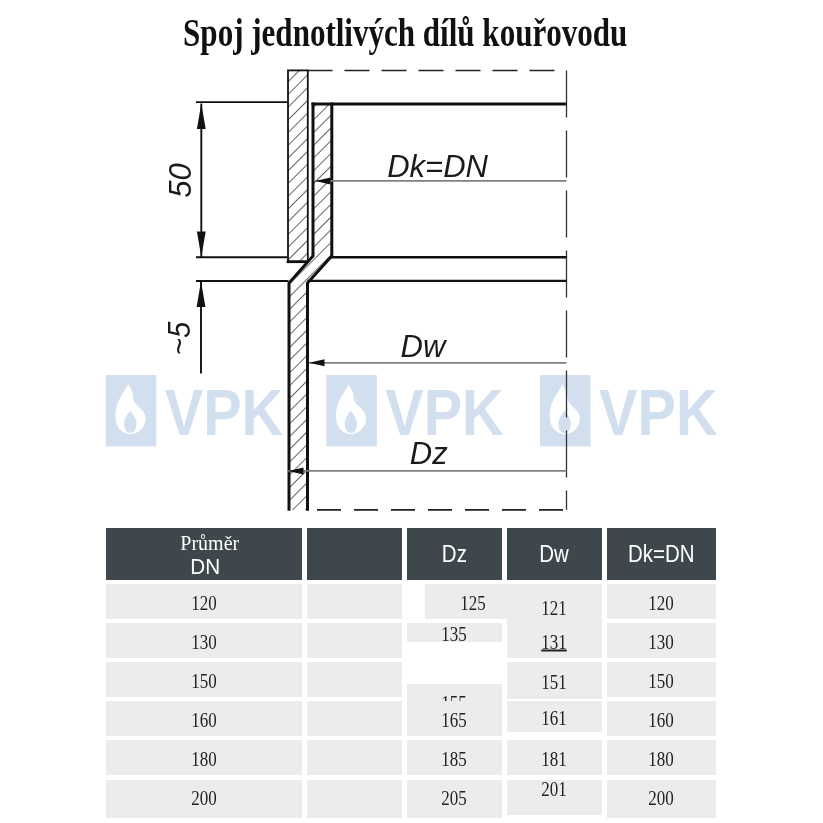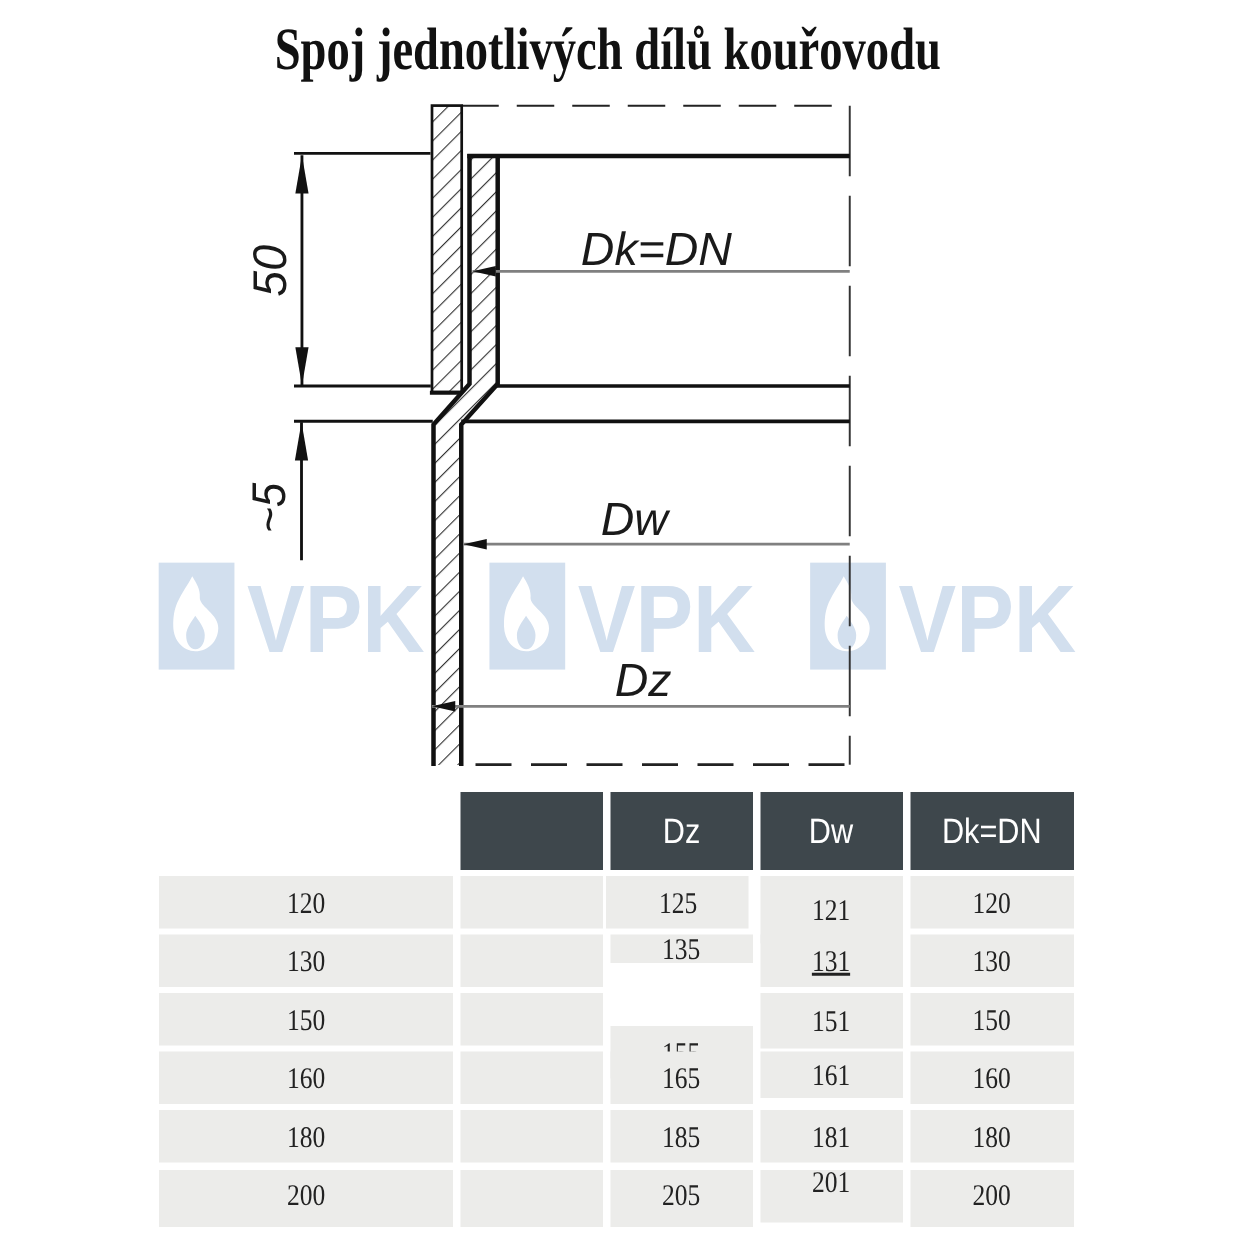--- a/index.html
+++ b/index.html
@@ -112,36 +112,42 @@
 
   <line x1="309" y1="362.8" x2="566.5" y2="362.8" stroke="#808080" stroke-width="1.8"></line>
   <polygon points="309,362.8 324.5,366.3 324.5,359.3" fill="#111"></polygon>
   <text x="422.9" y="356.5" text-anchor="middle" font-size="31" font-style="italic" fill="#1a1a1a">Dw</text>
 
   <line x1="288" y1="470.9" x2="566.5" y2="470.9" stroke="#808080" stroke-width="1.8"></line>
   <polygon points="288,470.9 303.5,474.4 303.5,467.4" fill="#111"></polygon>
   <text x="428.7" y="464" text-anchor="middle" font-size="31" font-style="italic" fill="#1a1a1a">Dz</text>
 </svg>
 
+<div class="cell hd" style="left:106px;top:528px;width:195.5px;height:52px;">
+  <div style="text-align:center;padding-top:2px;">
+    <div style="font-family:'Liberation Serif',serif;font-size:20px;line-height:23px;padding-left:12px;">Průměr</div>
+    <div style="font-size:22.5px;line-height:24px;"><span style="display:inline-block;transform:scaleX(0.92);margin-left:4px;">DN</span></div>
+  </div>
+</div>
 <div class="cell hd" style="left:306.5px;top:528px;width:95px;height:52px;"></div>
 <div class="cell hd" style="left:406.5px;top:528px;width:95px;height:52px;">
       <span class="hl">Dz</span>
     </div>
 <div class="cell hd" style="left:506.5px;top:528px;width:95px;height:52px;">
       <span class="hl">Dw</span>
     </div>
 <div class="cell hd" style="left:606.5px;top:528px;width:109.3px;height:52px;">
       <span class="hl">Dk=DN</span>
     </div>
 </div>
 <div class="cell dt" style="left:106px;top:584px;width:195.5px;height:34.8px;">
     <span class="n">120</span>
   </div>
 <div class="cell dt" style="left:306.5px;top:584px;width:95px;height:34.8px;"></div>
-<div class="cell dt" style="left:404px;top:584px;width:95px;height:34.8px;">
+<div class="cell dt" style="left:425px;top:584px;width:95px;height:34.8px;">
     <span class="n">125</span>
   </div>
 <div class="cell dt" style="left:506.5px;top:584px;width:95px;height:45px;">
     <span class="n">121</span>
   </div>
 <div class="cell dt" style="left:606.5px;top:584px;width:109.3px;height:34.8px;">
     <span class="n">120</span>
   </div>
 <div class="cell dt" style="left:106px;top:623.1px;width:195.5px;height:34.8px;">
     <span class="n">130</span>

